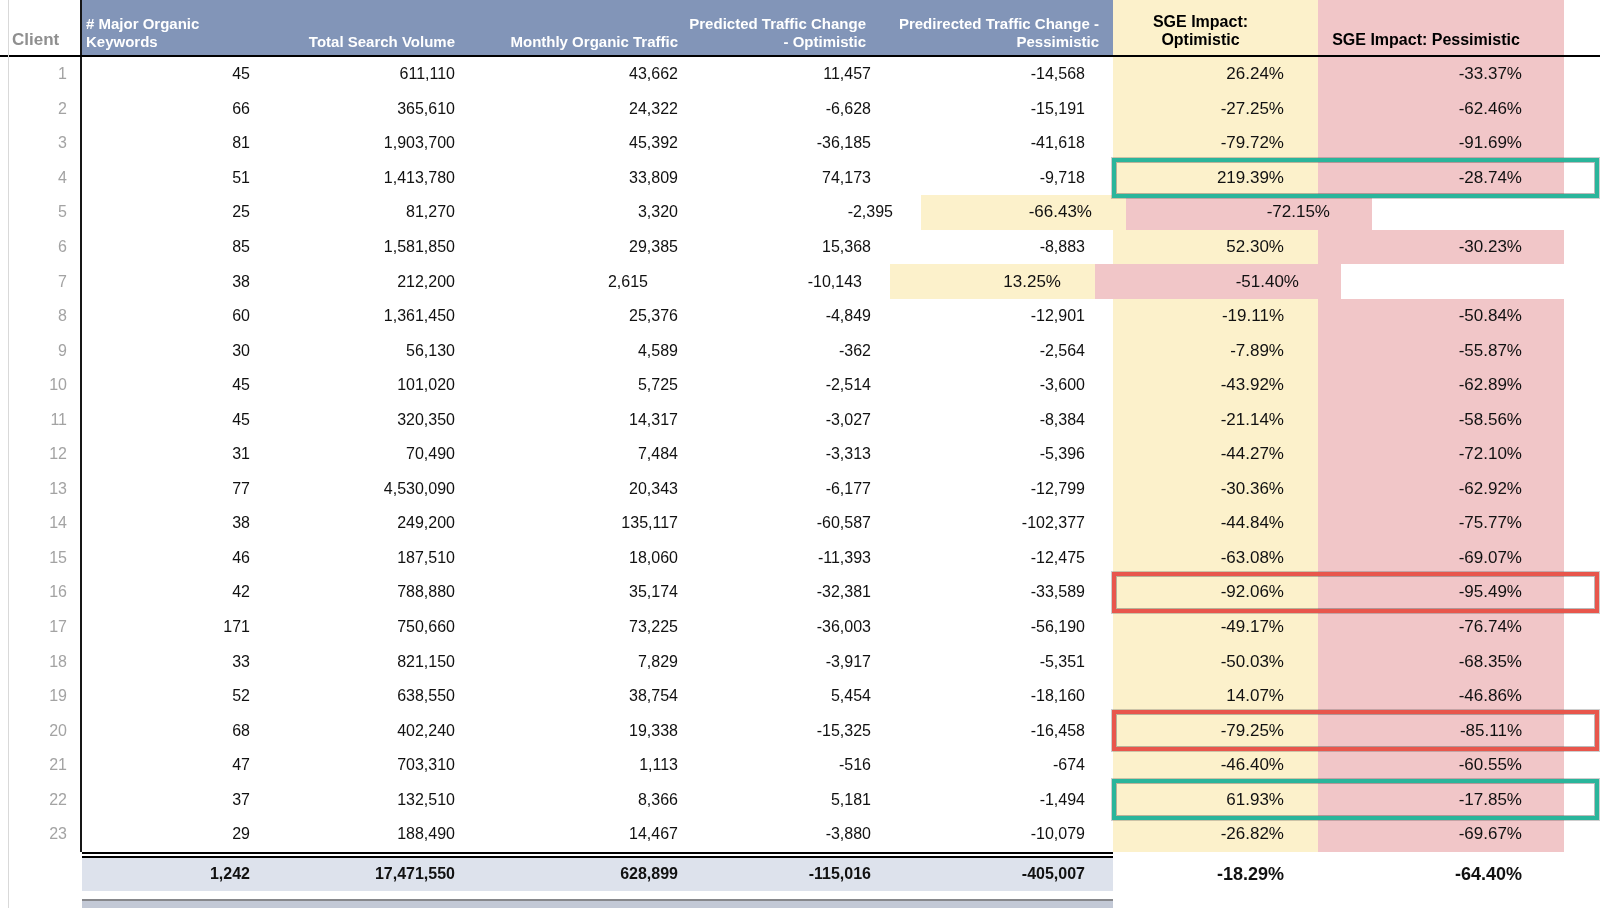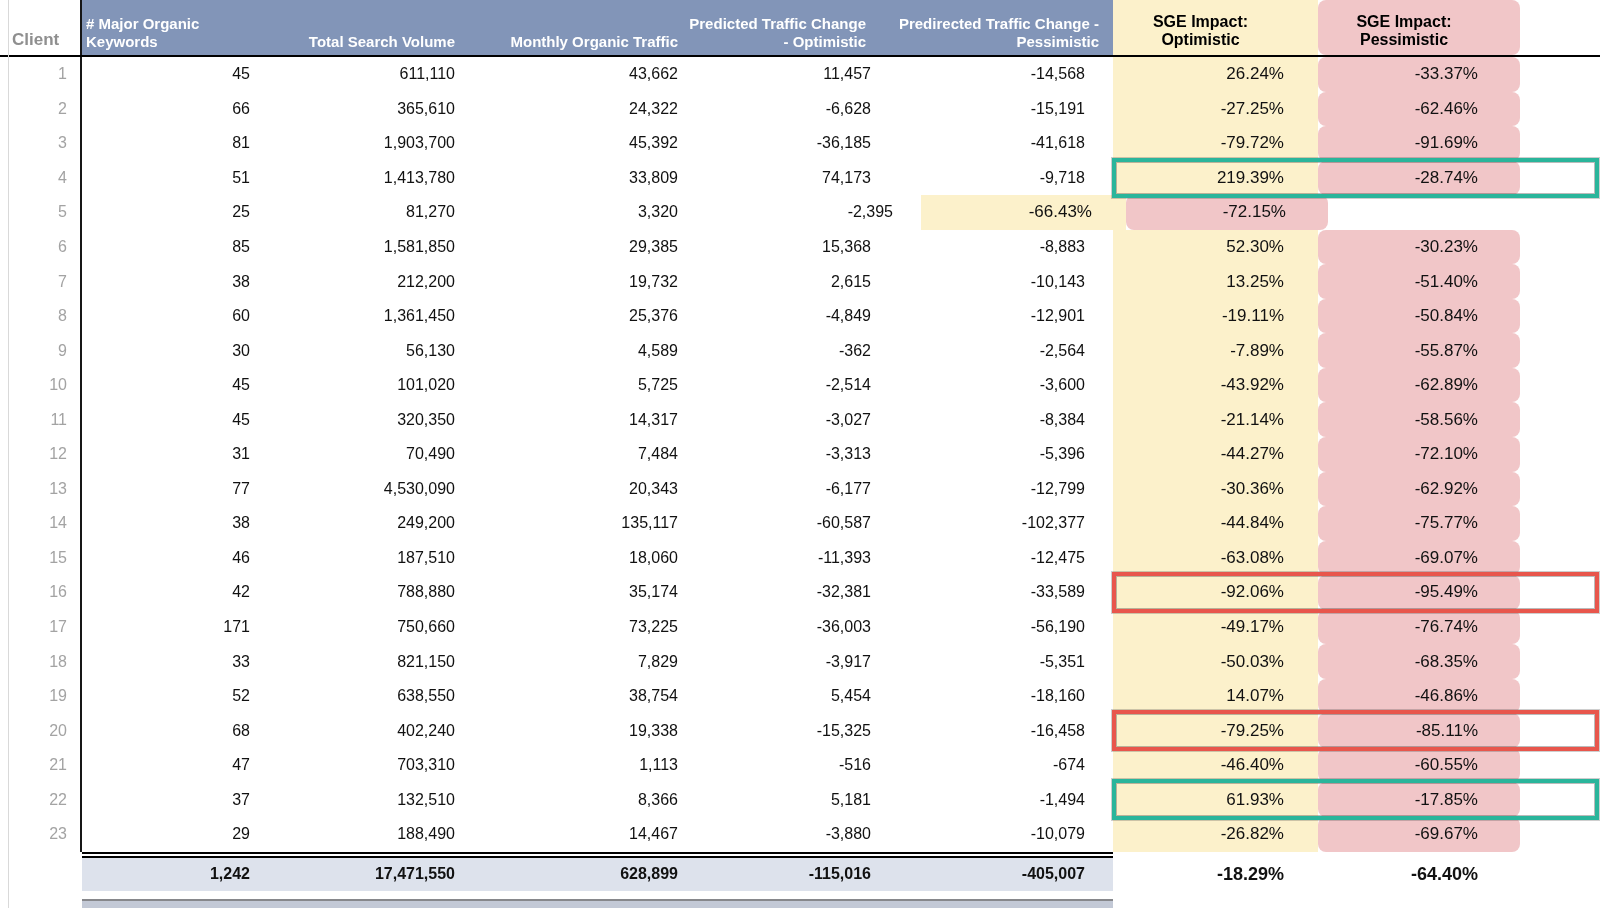--- a/index.html
+++ b/index.html
@@ -24,21 +24,21 @@
     display: flex; align-items: center; justify-content: flex-end;
     font-size: 16px; white-space: nowrap; overflow: hidden;
   }
   .c0 { width: 82px;  padding-right: 13px; color: var(--client-text); border-right: 2px solid #161616; }
   .c1 { width: 178px; padding-right: 10px; }
   .c2 { width: 205px; padding-right: 10px; }
   .c3 { width: 223px; padding-right: 10px; }
   .c4 { width: 192px; padding-right: 9px; }
   .c5 { width: 233px; padding-right: 28px; }
   .c6 { width: 205px; padding-right: 34px; background: var(--opt-bg);  font-size: 17px; }
-  .c7 { width: 202px; padding-right: 42px; background: var(--pess-bg); font-size: 17px; border-radius: 8px; }
+  .c7 { width: 246px; padding-right: 42px; background: var(--pess-bg); font-size: 17px; }
 
   
   .header-row { height: 57px; border-bottom: 2px solid #000; }
   .header-row .cell {
     align-items: flex-end; padding-bottom: 5px;
     font-weight: bold; font-size: 15px; line-height: 1.16;
     white-space: normal; overflow: visible;
   }
   .header-row .c0 { color: #8f8f8f; font-size: 17px; background: #fff; justify-content: flex-start; padding-left: 12px; }
   .hdr-blue { background: var(--hdr-bg); color: #fff; }
@@ -151,21 +151,20 @@
         <div class="cell c3">29,385</div>
         <div class="cell c4">15,368</div>
         <div class="cell c5">-8,883</div>
         <div class="cell c6">52.30%</div>
         <div class="cell c7">-30.23%</div>
       </div>
       <div class="row body-row">
         <div class="cell c0">7</div>
         <div class="cell c1">38</div>
         <div class="cell c2">212,200</div>
-        <div class="cell c3">19,732</div>
         <div class="cell c4">2,615</div>
         <div class="cell c5">-10,143</div>
         <div class="cell c6">13.25%</div>
         <div class="cell c7">-51.40%</div>
       </div>
       <div class="row body-row">
         <div class="cell c0">8</div>
         <div class="cell c1">60</div>
         <div class="cell c2">1,361,450</div>
         <div class="cell c3">25,376</div>

